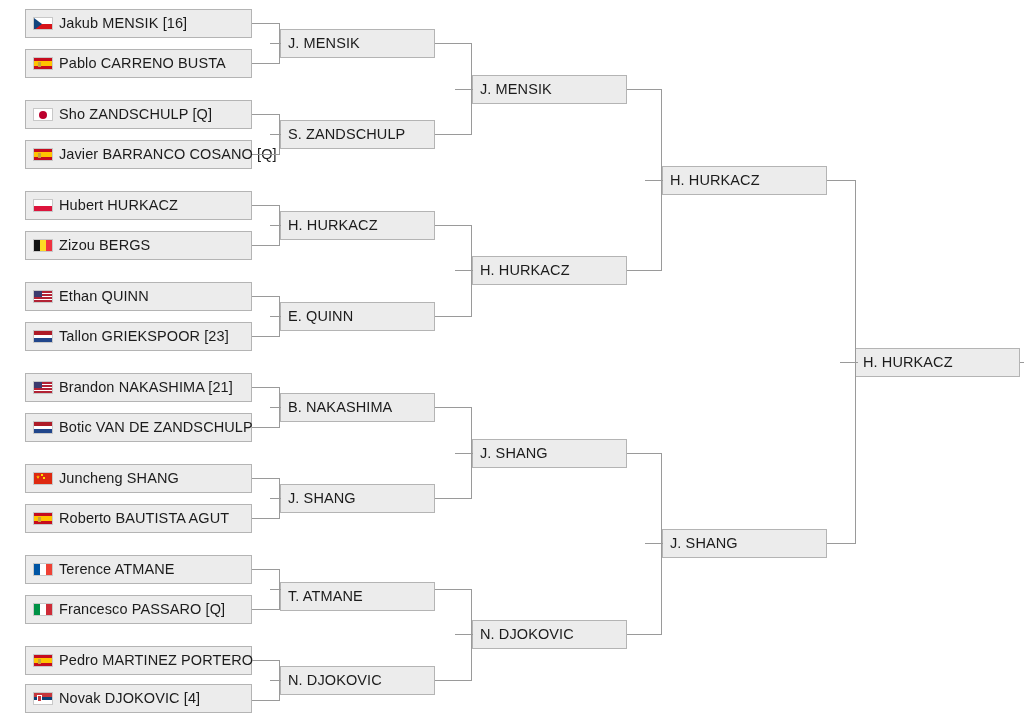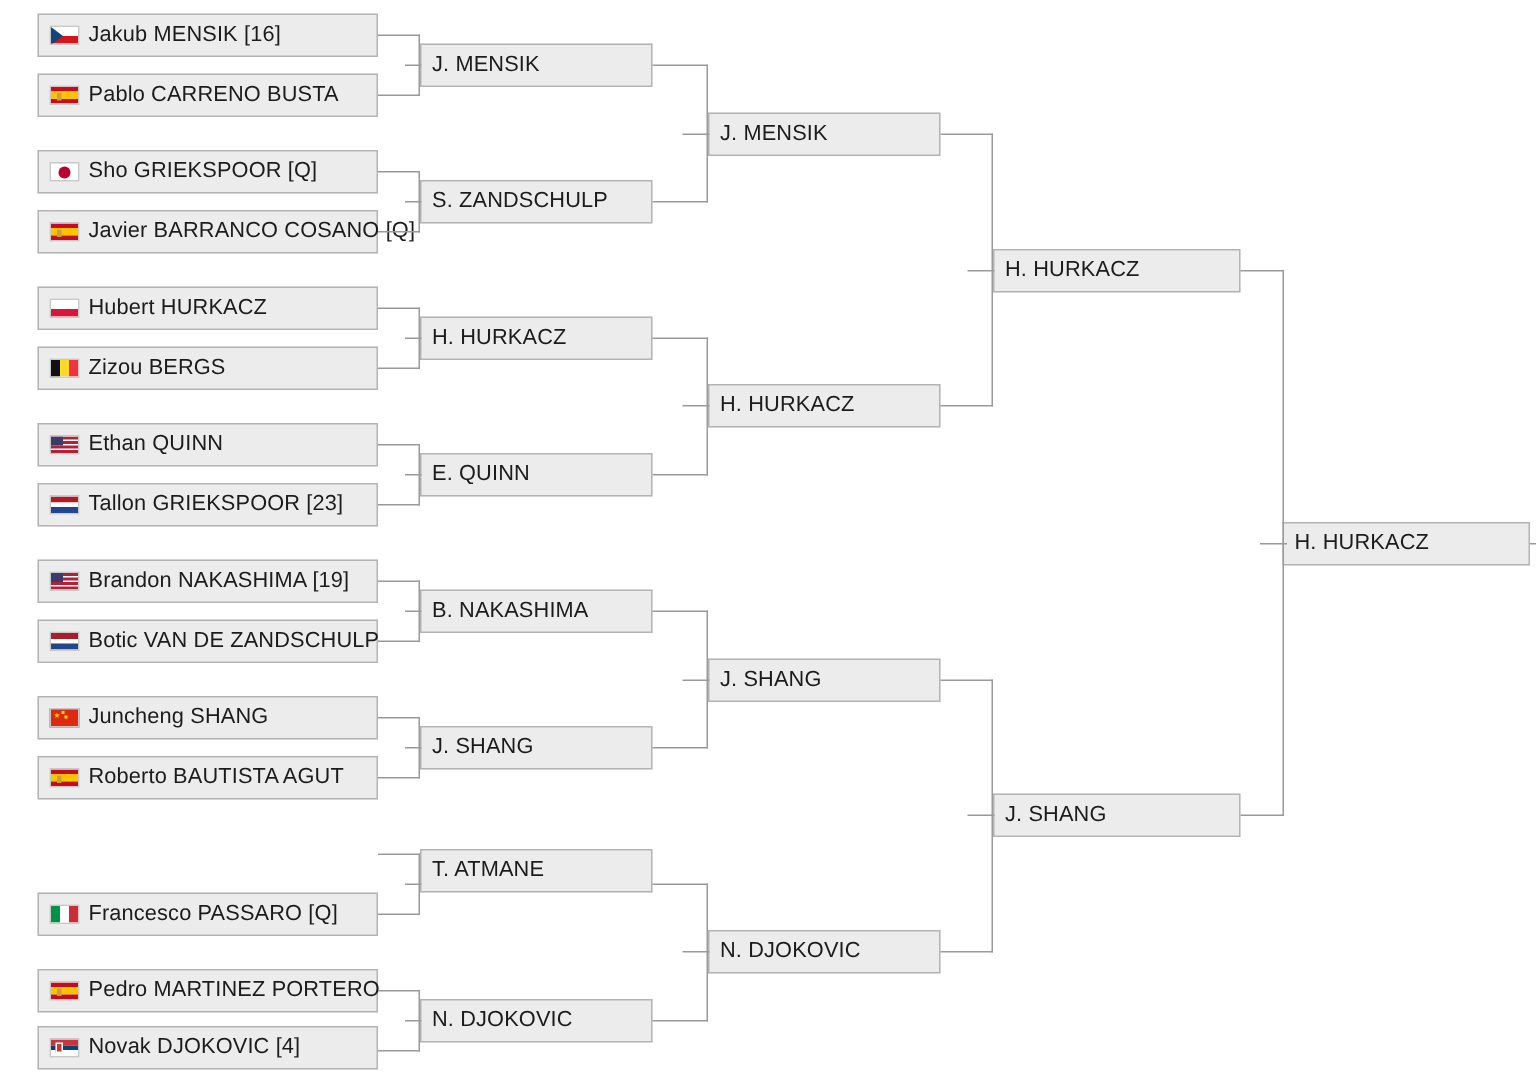--- a/index.html
+++ b/index.html
@@ -143,21 +143,21 @@
         <i class="c"></i>
         <i class="seal"></i>
       </span>
     <span class="label">Pablo CARRENO BUSTA</span>
   </div>
 
   <div class="box r1" style="left:25px; top:100px;">
     <span class="flag f-jp">
         <i class="dot"></i>
       </span>
-    <span class="label">Sho GRIEKSPOOR [Q]</span>
+    <span class="label">Sho ZANDSCHULP [Q]</span>
   </div>
   <div class="box r1" style="left:25px; top:140px;">
     <span class="flag f-es">
         <i class="a"></i>
         <i class="b"></i>
         <i class="c"></i>
         <i class="seal"></i>
       </span>
     <span class="label">Javier BARRANCO COSANO [Q]</span>
   </div>
@@ -200,21 +200,21 @@
 
   <div class="box r1" style="left:25px; top:373px;">
     <span class="flag f-us">
         <i class="a"></i>
         <i class="s1"></i>
         <i class="s2"></i>
         <i class="s3"></i>
         <i class="s4"></i>
         <i class="canton"></i>
       </span>
-    <span class="label">Brandon NAKASHIMA [19]</span>
+    <span class="label">Brandon NAKASHIMA [21]</span>
   </div>
   <div class="box r1" style="left:25px; top:464px;">
     <span class="flag f-cn">
         <i class="st"></i>
         <i class="st2"></i>
         <i class="st3"></i>
       </span>
     <span class="label">Juncheng SHANG</span>
   </div>
 
@@ -229,20 +229,28 @@
   <div class="box r1" style="left:25px; top:504px;">
     <span class="flag f-es">
         <i class="a"></i>
         <i class="b"></i>
         <i class="c"></i>
         <i class="seal"></i>
       </span>
     <span class="label">Roberto BAUTISTA AGUT</span>
   </div>
 
+  <div class="box r1" style="left:25px; top:555px;">
+    <span class="flag f-fr">
+        <i class="a"></i>
+        <i class="b"></i>
+        <i class="c"></i>
+      </span>
+    <span class="label">Terence ATMANE</span>
+  </div>
   <div class="box r1" style="left:25px; top:595px;text-align:center;">
     <span class="flag f-it">
         <i class="a"></i>
         <i class="b"></i>
         <i class="c"></i>
       </span>
     <span class="label">Francesco PASSARO [Q]</span>
   </div>
 
   <div class="box r1" style="left:25px; top:646px;">
@@ -275,21 +283,21 @@
   </div>
   <div class="box r2 rnd" style="left:280px; top:302px;">
     <span class="label">E. QUINN</span>
   </div>
   <div class="box r2 rnd" style="left:280px; top:393px;">
     <span class="label">B. NAKASHIMA</span>
   </div>
   <div class="box r2 rnd" style="left:280px; top:484px;">
     <span class="label">J. SHANG</span>
   </div>
-  <div class="box r2 rnd" style="left:280px; top:566px;">
+  <div class="box r2 rnd" style="left:280px; top:582px;">
     <span class="label">T. ATMANE</span>
   </div>
   <div class="box r2 rnd" style="left:280px; top:666px;">
     <span class="label">N. DJOKOVIC</span>
   </div>
 
   <div class="box r3 rnd" style="left:472px; top:75px;">
     <span class="label">J. MENSIK</span>
   </div>
   <div class="box r3 rnd" style="left:472px; top:256px;">

